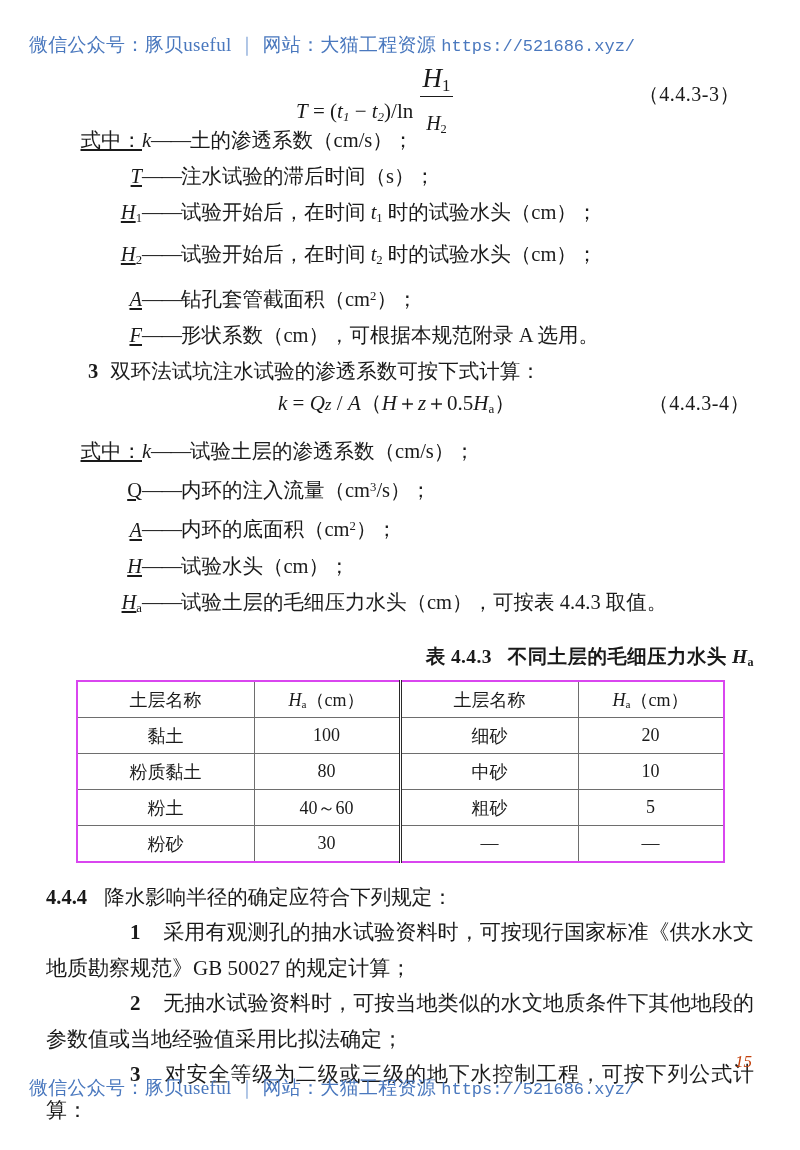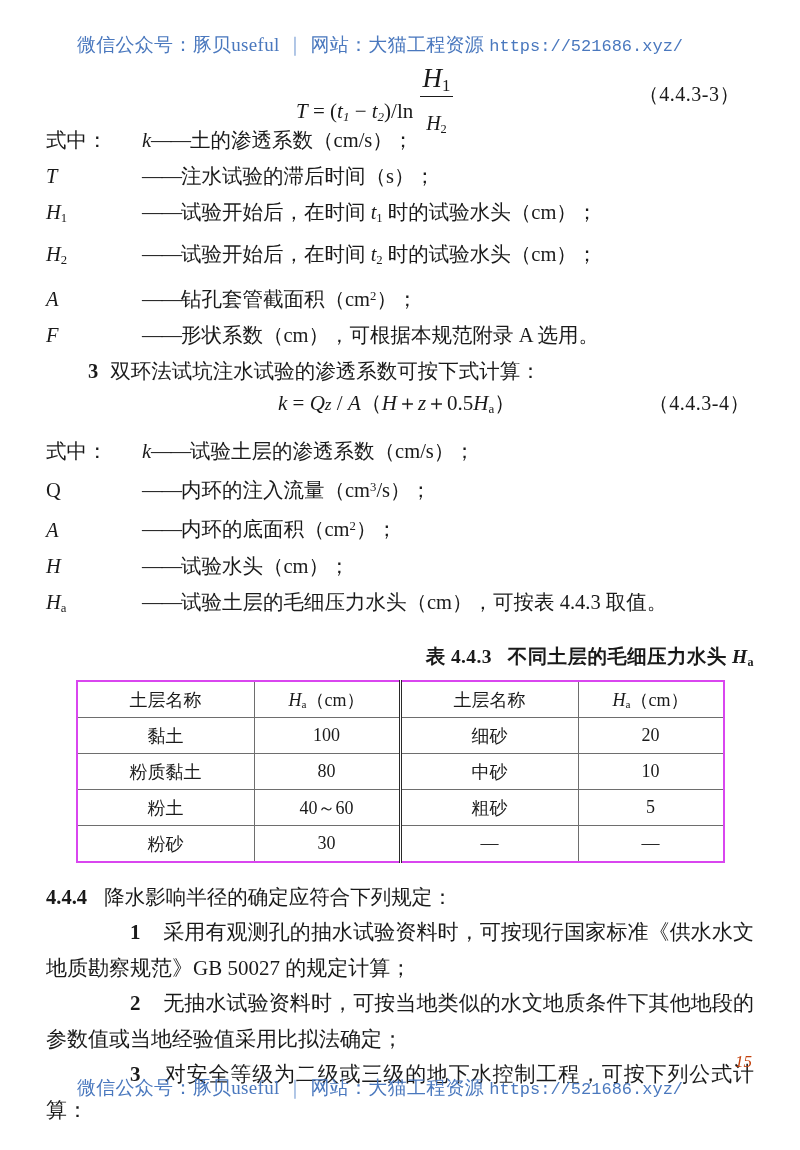--- a/index.html
+++ b/index.html
@@ -25,21 +25,20 @@
   
   .watermark {
     position: absolute;
     left: 0;
     width: 664px;
     text-align: center;
     color: #4a78be;
     font-size: 19px;
     letter-spacing: 0.3px;
     white-space: nowrap;
-    margin-left: 48px;
   }
   .watermark-top { top: 32px; }
   .watermark-bottom { top: 1075px; }
   .wm-seg { display: inline; }
   .wm-sep {
     display: inline;
     color: #7fa3d6;
     padding: 0 6px;
   }
   .wm-mono {
@@ -137,21 +136,22 @@
   
   .deflist { margin: 0; }
   .defline {
     font-size: 20.5px;
     line-height: 36px;
     white-space: nowrap;
   }
   .def-lead {
     display: inline-block;
     width: 96px;
-    text-align: left;
+    text-align: right;
+    text-decoration: underline;
   }
   .dash { letter-spacing: -1px; }
 
   
   .clause-line {
     font-size: 20.5px;
     line-height: 36px;
   }
   .clause-num {
     font-weight: bold;

